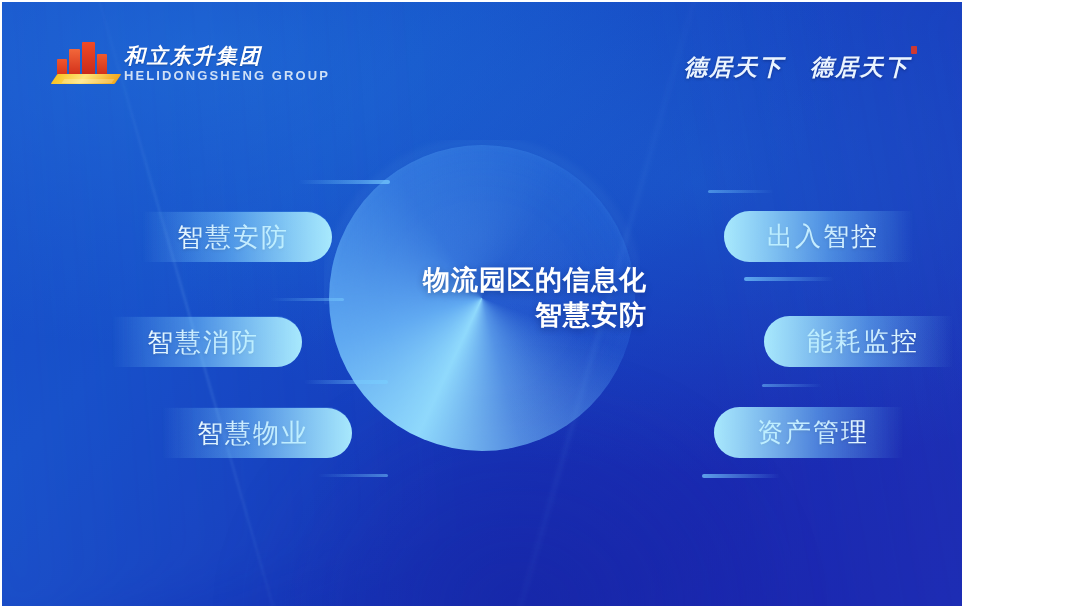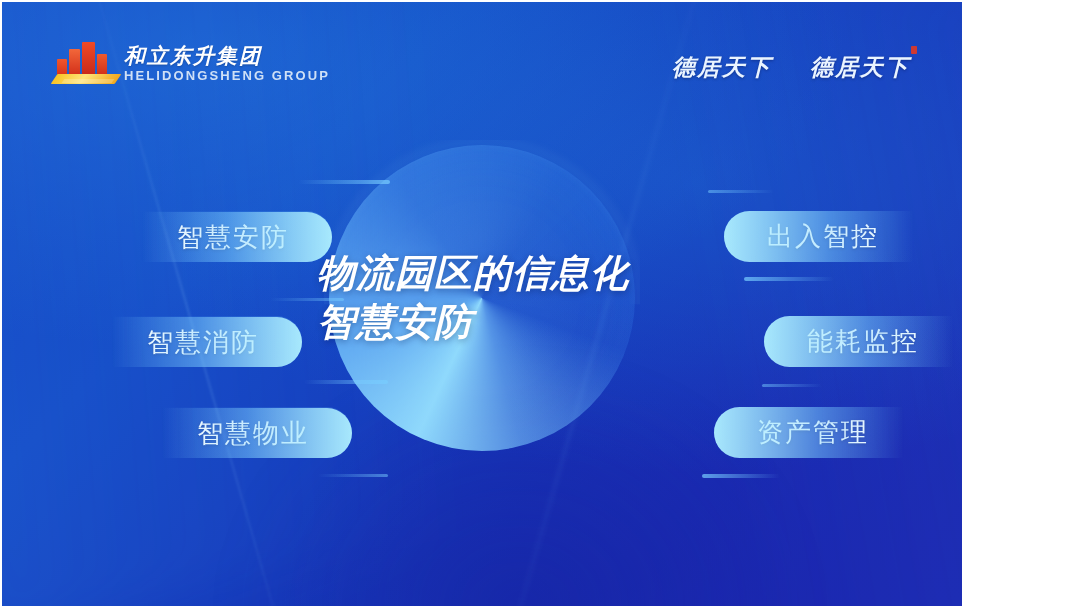--- a/index.html
+++ b/index.html
@@ -71,21 +71,21 @@
   .logo-cn{
     color:#ffffff;font-size:21px;font-weight:bold;letter-spacing:2px;
     font-family:"DejaVu Serif","Liberation Serif",serif;line-height:1;
     font-style:italic;
     text-shadow:0 1px 2px rgba(0,0,0,.22);
   }
   .logo-en{
     color:#cfe0f6;font-size:13px;letter-spacing:2.1px;font-weight:bold;line-height:1;
   }
 
-  .slogan{position:absolute;right:52px;top:50px;display:flex;align-items:center;gap:38px;}
+  .slogan{position:absolute;right:52px;top:50px;display:flex;align-items:center;gap:26px;}
   .slogan-part{
     position:relative;color:#eaf4ff;font-size:23px;letter-spacing:2px;
     font-family:"DejaVu Serif","Liberation Serif",serif;
     font-style:italic;font-weight:bold;
     text-shadow:0 1px 3px rgba(0,0,40,.35);
     white-space:nowrap;
   }
   .seal{
     position:absolute;right:-7px;top:-6px;width:6px;height:8px;
     background:#d8392a;border-radius:1px;opacity:.95;
@@ -113,25 +113,24 @@
         rgba(150,225,255,0.95) 360deg) border-box;
   }
   .ring-glow{
     position:absolute;inset:-5px;border-radius:50%;
     border:3px solid rgba(150,220,255,0.18);
     filter:blur(5px);
     clip-path:polygon(0 0,100% 0,100% 52%,0 52%);
   }
   .circle-text{
     position:absolute;left:50%;top:50%;transform:translate(-50%,-50%);
-    width:330px;text-align:left;color:#ffffff;
-    font-size:38px;font-weight:bold;line-height:1.28;letter-spacing:1px;
+    width:330px;text-align:right;color:#ffffff;
+    font-size:27px;font-weight:bold;line-height:1.28;letter-spacing:1px;
     text-shadow:0 2px 6px rgba(0,20,70,.35);
     white-space:nowrap;
-    font-style:italic;
   }
 
   
   .pill{
     position:absolute;height:51px;display:flex;align-items:center;
     color:#ffffff;font-size:26px;font-weight:500;letter-spacing:2px;
     text-shadow:0 1px 3px rgba(0,15,60,.35);
     box-sizing:border-box;white-space:nowrap;
   }
   .pill-left{

